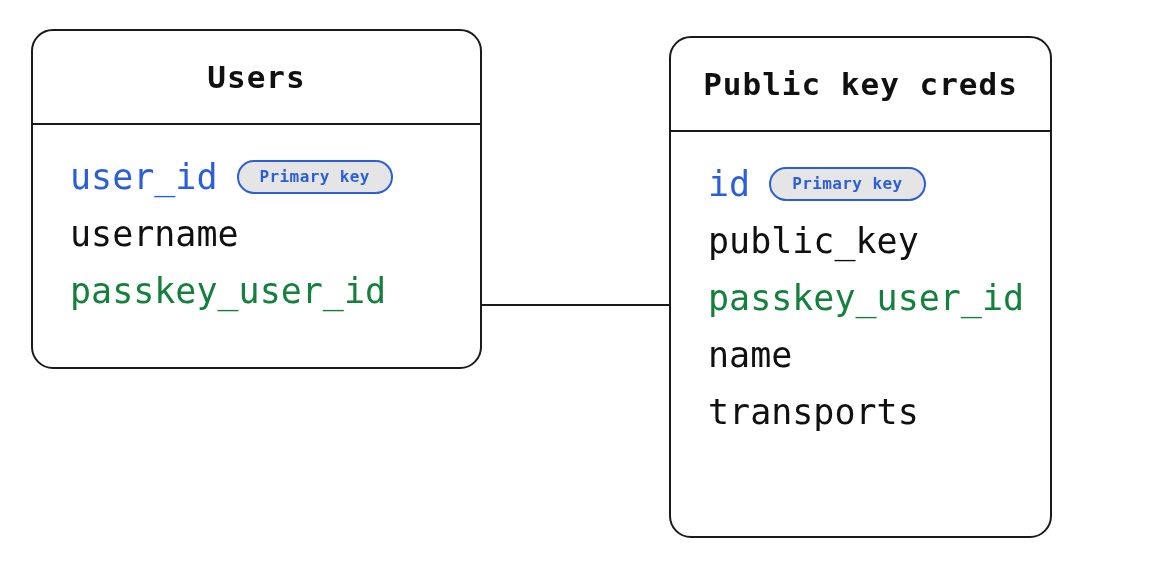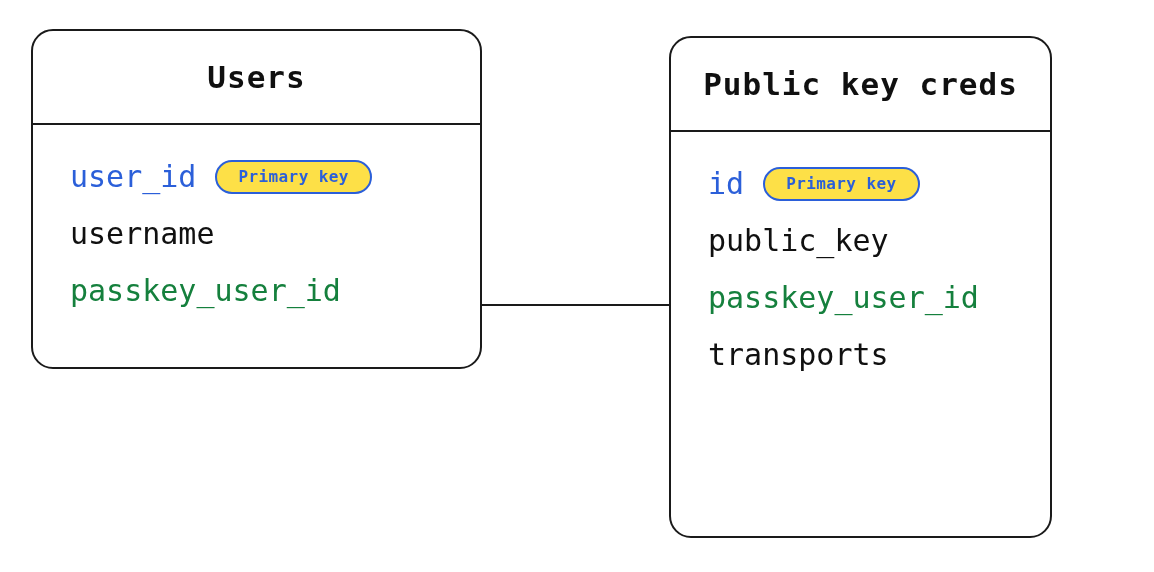--- a/index.html
+++ b/index.html
@@ -70,41 +70,41 @@
   .field-row {
     display: flex;
     align-items: center;
     height: 36px;
     margin-bottom: 21px;
     white-space: nowrap;
   }
 
   .field-name {
     font-family: "DejaVu Sans Mono", "Liberation Mono", monospace;
-    font-size: 30px;
+    font-size: 35px;
     letter-spacing: 0px;
     line-height: 1;
     color: #101010;
   }
 
   .field-name.key   { color: #2B5FD9; }
   .field-name.fk    { color: #15803d; }
 
   
   .pk-badge {
     display: inline-flex;
     align-items: center;
     justify-content: center;
     box-sizing: border-box;
     margin-left: 19px;
     height: 34px;
     padding: 0 21px;
     border: 2px solid #2B5FD9;
     border-radius: 20px;
-    background: #fde047;
+    background: #e5e5e5;
   }
 
   .pk-badge-label {
     font-family: "DejaVu Sans Mono", "Liberation Mono", monospace;
     font-size: 16px;
     font-weight: bold;
     letter-spacing: 0.4px;
     color: #2B5FD9;
     line-height: 1;
     white-space: nowrap;
@@ -166,20 +166,23 @@
 
       <div class="field-row">
         <span class="field-name">public_key</span>
       </div>
 
       <div class="field-row">
         <span class="field-name fk">passkey_user_id</span>
       </div>
 
 
+      <div class="field-row">
+        <span class="field-name">name</span>
+      </div>
 
       <div class="field-row">
         <span class="field-name">transports</span>
       </div>
 
     </div>
   </div>
 
 </div>
 

